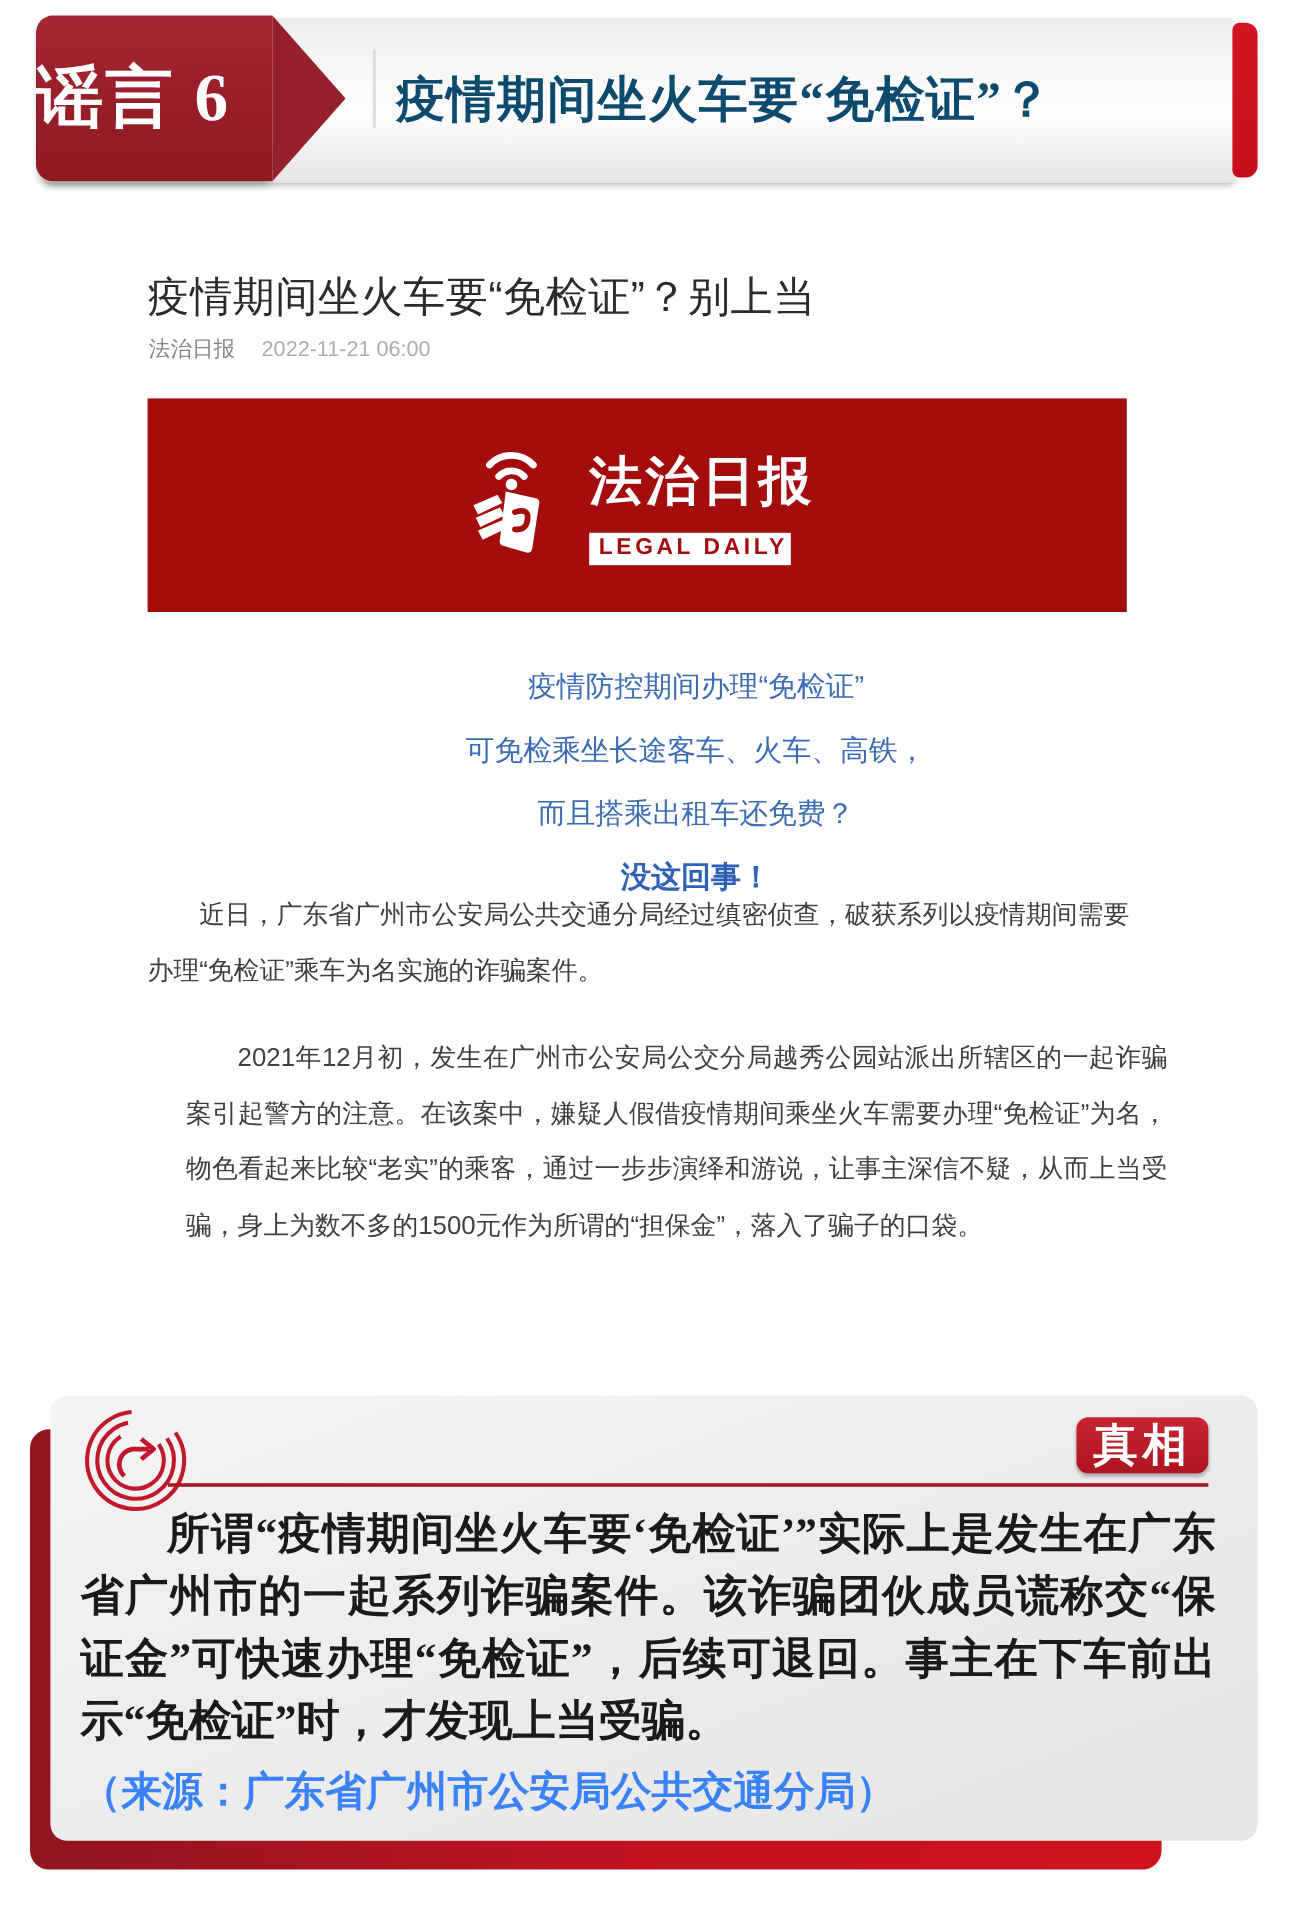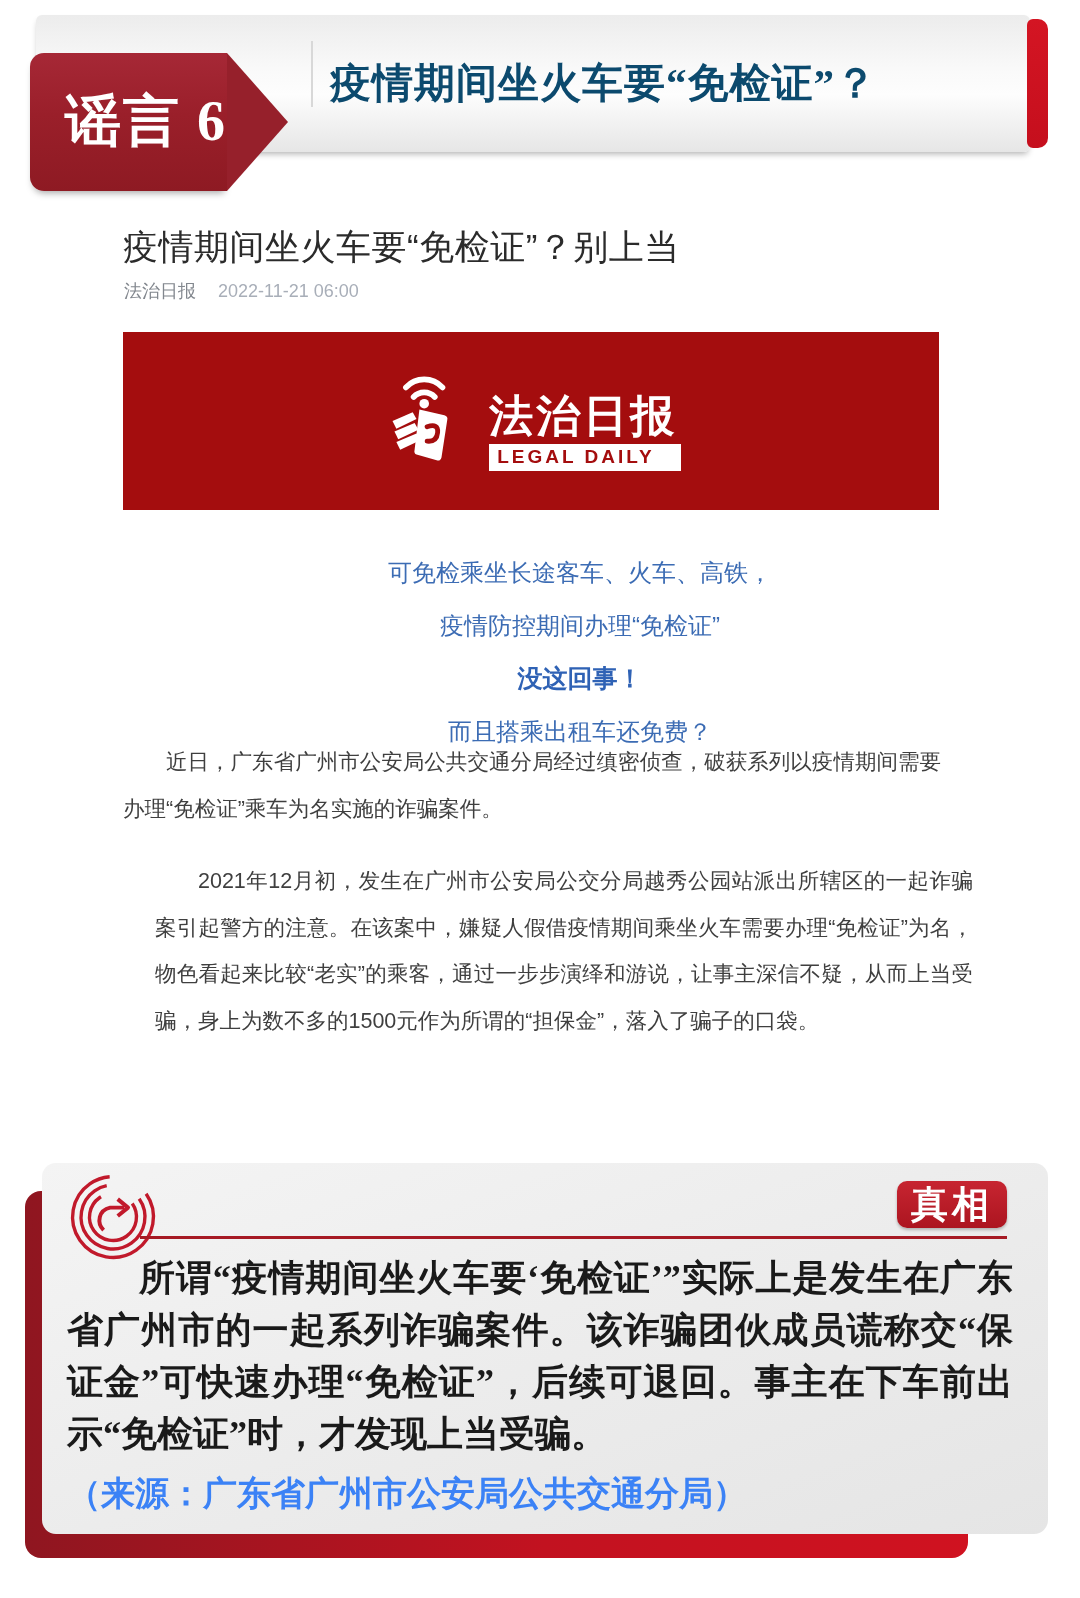--- a/index.html
+++ b/index.html
@@ -16,23 +16,22 @@
   }
   .hdr-red-tab{
     position:absolute;left:1027px;top:19px;width:21px;height:129px;
     background:linear-gradient(180deg,#d41523,#c50f1d);
     border-radius:6px 10px 10px 6px;
   }
   .rumor-badge{
     position:absolute;left:30px;top:13px;width:197px;height:138px;
     background:linear-gradient(180deg,#a62836 0%,#9a1f2a 45%,#8e1a23 100%);
     border-radius:14px 0 0 14px;
-    display:flex;align-items:center;justify-content:flex-end;
+    display:flex;align-items:center;justify-content:flex-start;
     box-shadow:0 5px 7px -3px rgba(0,0,0,.35);
-    margin-top:40px;
   }
   .rumor-badge::after{
     content:"";position:absolute;left:197px;top:0;
     border-top:69px solid transparent;border-bottom:69px solid transparent;
     border-left:61px solid #96202b;
   }
   .rumor-badge-text{
     font-family:"Liberation Serif",serif;font-weight:700;color:#ffffff;
     font-size:56px;letter-spacing:2px;white-space:nowrap;
   }
@@ -51,22 +50,22 @@
   .byline .src{color:#82878e;margin-right:22px;}
   .byline .dt{color:#a8aeb8;}
   .red-banner{
     position:absolute;left:123px;top:332px;width:816px;height:178px;
     background:#a40d0e;display:flex;align-items:center;justify-content:center;
   }
   .ld-logo{display:flex;align-items:flex-end;gap:12px;}
   .ld-text{display:flex;flex-direction:column;align-items:flex-start;}
   .ld-cn{color:#ffffff;font-weight:700;font-size:44px;letter-spacing:3px;line-height:1;white-space:nowrap;}
   .ld-en{
-    margin-top:6px;background:#ffffff;color:#a40d0e;font-weight:800;
-    font-size:19px;letter-spacing:3px;padding:2px 26px 2px 8px;line-height:1.2;white-space:nowrap;
+    margin-top:20px;background:#ffffff;color:#a40d0e;font-weight:800;
+    font-size:19px;letter-spacing:3px;padding:2px 2px 2px 8px;line-height:1.2;white-space:nowrap;
   }
   
   .quote{
     position:absolute;left:130px;top:546px;width:900px;text-align:center;
     color:#3c6cb4;font-size:24px;
   }
   .quote .qline{height:53px;line-height:53px;white-space:nowrap;}
   .quote .qline.strong{font-weight:700;color:#2f62b5;font-size:25px;}
   
   .para{
@@ -143,24 +142,24 @@
       <path d="M48 58 Q60 54 59 64 Q58 74 48 73" fill="none" stroke="#a40d0e" stroke-width="5" stroke-linecap="round"></path>
     </svg>
     <div class="ld-text">
       <span class="ld-cn">法治日报</span>
       <span class="ld-en">LEGAL DAILY</span>
     </div>
   </div>
 </div>
 
 <div class="quote">
+  <div class="qline">疫情防控期间办理“免检证”</div>
   <div class="qline">可免检乘坐长途客车、火车、高铁，</div>
-  <div class="qline">疫情防控期间办理“免检证”</div>
+  <div class="qline">而且搭乘出租车还免费？</div>
   <div class="qline strong">没这回事！</div>
-  <div class="qline">而且搭乘出租车还免费？</div>
 </div>
 
 <p class="para p1">近日，广东省广州市公安局公共交通分局经过缜密侦查，破获系列以疫情期间需要办理“免检证”乘车为名实施的诈骗案件。</p>
 <p class="para p2">2021年12月初，发生在广州市公安局公交分局越秀公园站派出所辖区的一起诈骗案引起警方的注意。在该案中，嫌疑人假借疫情期间乘坐火车需要办理“免检证”为名，物色看起来比较“老实”的乘客，通过一步步演绎和游说，让事主深信不疑，从而上当受骗，身上为数不多的1500元作为所谓的“担保金”，落入了骗子的口袋。</p>
 
 <div class="truth-back"></div>
 <div class="truth-card"></div>
 
 <svg class="piyao-icon" viewBox="0 0 100 100">
   <g fill="none" stroke="#c1192b" stroke-width="3.6" transform="rotate(-35 50 50)">

